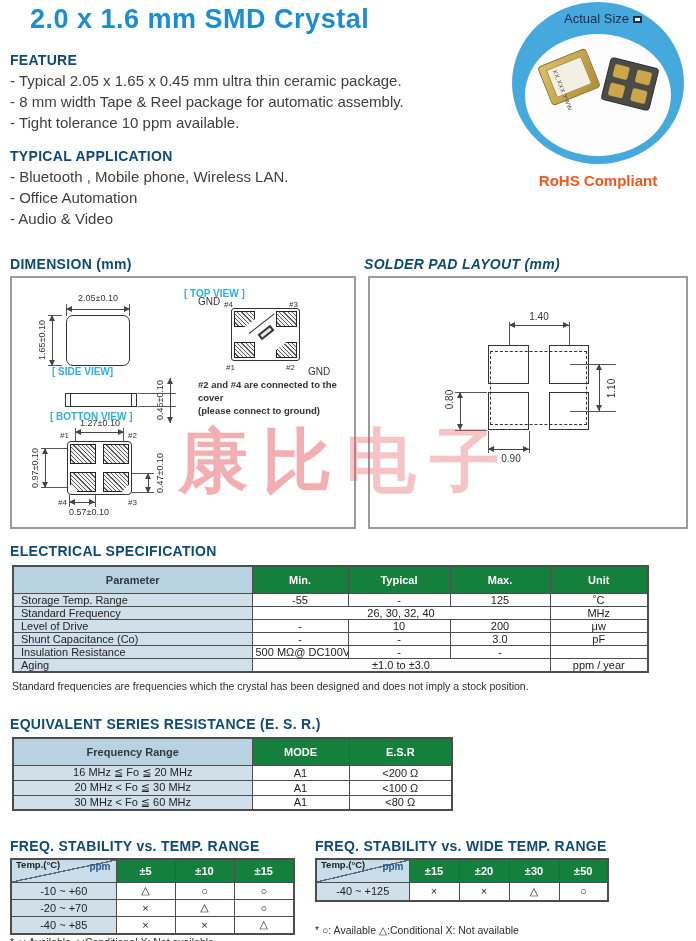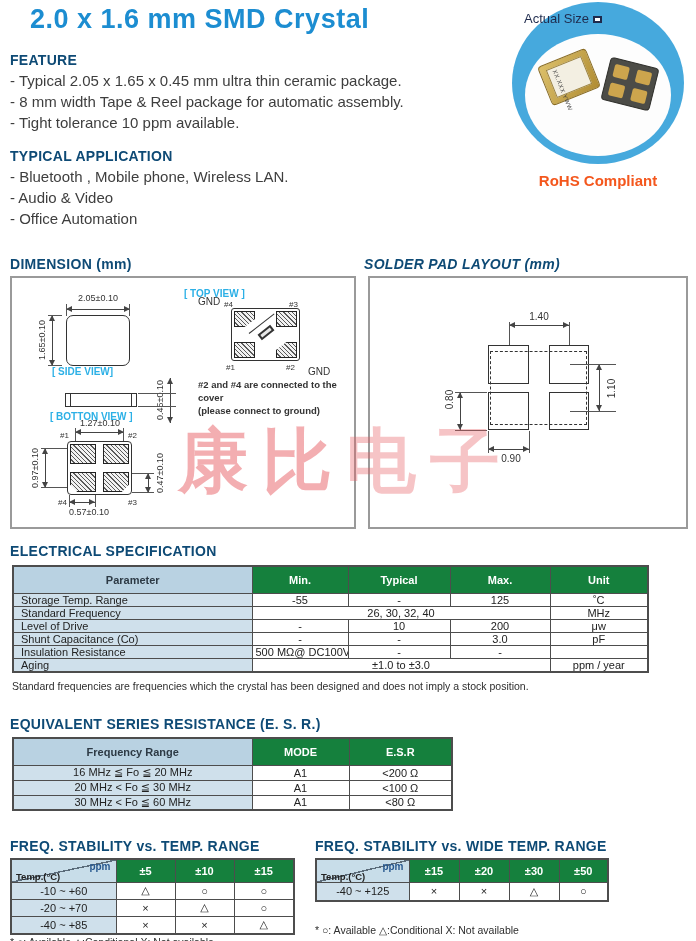--- a/index.html
+++ b/index.html
@@ -6,21 +6,21 @@
   body { background:#fff; font-family:"Liberation Sans", sans-serif; }
   .page { position:relative; width:696px; height:941px; background:#fff; overflow:hidden; }
 
   .title { position:absolute; left:10px; top:4px; font-size:27px; font-weight:bold; color:#1c8dd1; letter-spacing:0.5px;margin-left:20px; }
   .sechead { position:absolute; font-size:14px; font-weight:bold; color:#0e4a75; letter-spacing:0.3px; }
   .bullets { position:absolute; font-size:15px; color:#3e3e3e; line-height:21px; }
 
   
   .ring { position:absolute; left:512px; top:2px; width:172px; height:162px; background:#46a9dd; border-radius:50%; }
   .ring-inner { position:absolute; left:13px; top:32px; width:146px; height:122px; background:#fdfdfd; border-radius:50%; }
-  .as-label { position:absolute; left:12px; top:9px; width:172px; font-size:13px; color:#1f2b4d; }
+  .as-label { position:absolute; left:5px; top:9px; width:172px; text-align:center; font-size:13px; color:#1f2b4d; }
   .as-square { display:inline-block; width:9px; height:7px; border:2px solid #1f2b4d; background:#fff; vertical-align:middle; margin-left:4px; }
   .xtal-top { position:absolute; left:18px; top:22px; width:52px; height:42px; background:linear-gradient(135deg,#dcc06a,#b08c33); border:1px solid #8a6d25; border-radius:4px; transform:rotate(-22deg); }
   .xtal-top .face { position:absolute; left:6px; top:5px; right:6px; bottom:5px; background:#f3efe2; border:1px solid #9c8340; }
   .xtal-mark { position:absolute; left:10px; top:2px; font-size:6px; color:#3a3a3a; transform:rotate(90deg); transform-origin:left top; white-space:nowrap; letter-spacing:0.5px; }
   .xtal-bot { position:absolute; left:80px; top:28px; width:50px; height:44px; background:#4c4c47; border:1px solid #30302c; border-radius:4px; transform:rotate(14deg); }
   .xtal-bot .pad { position:absolute; width:15px; height:13px; background:#cda locks; background:#cda54d; border-radius:2px; }
   .rohs { position:absolute; left:512px; top:172px; width:172px; text-align:center; font-size:15px; font-weight:bold; color:#f4571d; }
 
   
   .panel { position:absolute; border:2px solid #9a9a9a; background:#fff; }
@@ -53,21 +53,21 @@
   table.spec { border:2px solid #4d4d4d; }
   .th-dark { background:#15803d; color:#fff !important; font-weight:bold; font-size:11.5px; }
   .td-blue { background:#cfe0eb; }
   .th-blue { background:#b9d2e2; color:#2d3a45 !important; font-weight:bold; font-size:11.5px; }
   .td-left { text-align:left !important; padding-left:7px !important; }
   .note { position:absolute; font-size:10.5px; color:#2e2e2e; }
 
   .diagcell { position:relative; background:
       linear-gradient(to bottom right, transparent calc(50% - 0.7px), #5a6a78 calc(50% - 0.7px), #5a6a78 calc(50% + 0.7px), transparent calc(50% + 0.7px)), #c8dde9; }
   .diagcell .d-top { position:absolute; top:1px; right:5px; font-size:10px; color:#27588f; }
-  .diagcell .d-bot { position:absolute; bottom:0; left:4px; font-size:9.5px; color:#222; }
+  .diagcell .d-bot { position:absolute; bottom:12px; left:4px; font-size:9.5px; color:#222; }
   .sym { font-size:13px; }
 
   .watermark { position:absolute; left:178px; top:415px; font-size:70px; font-weight:bold; color:#e85f65; letter-spacing:14px; white-space:nowrap; font-family:sans-serif; }
   .watermark .w2 { opacity:0.72; }
 </style>
 </head>
 <body>
 
 <div class="page">
 
@@ -96,22 +96,22 @@
   <div class="sechead" style="left:10px;top:52px;">FEATURE</div>
   <div class="bullets" style="left:10px;top:70px;">
     <div>- Typical 2.05 x 1.65 x 0.45 mm ultra thin ceramic package.</div>
     <div>- 8 mm width Tape &amp; Reel package for automatic assembly.</div>
     <div>- Tight tolerance 10 ppm available.</div>
   </div>
 
   <div class="sechead" style="left:10px;top:148px;">TYPICAL APPLICATION</div>
   <div class="bullets" style="left:10px;top:166px;">
     <div>- Bluetooth , Mobile phone, Wireless LAN.</div>
+    <div>- Office Automation</div>
     <div>- Audio &amp; Video</div>
-    <div>- Office Automation</div>
   </div>
 
   <div class="sechead" style="left:10px;top:256px;">DIMENSION (mm)</div>
   <div class="sechead" style="left:364px;top:256px;font-style:italic;">SOLDER PAD LAYOUT (mm)</div>
 
   <div class="panel" style="left:10px;top:276px;width:346px;height:253px;">
 
     <div class="viewlab" style="left:172px;top:10px;">[ TOP VIEW ]</div>
     <div class="dlabel c" style="left:56px;top:15px;width:60px;">2.05±0.10</div>
     <div class="arr h" style="left:54px;top:31px;width:64px;"></div>

